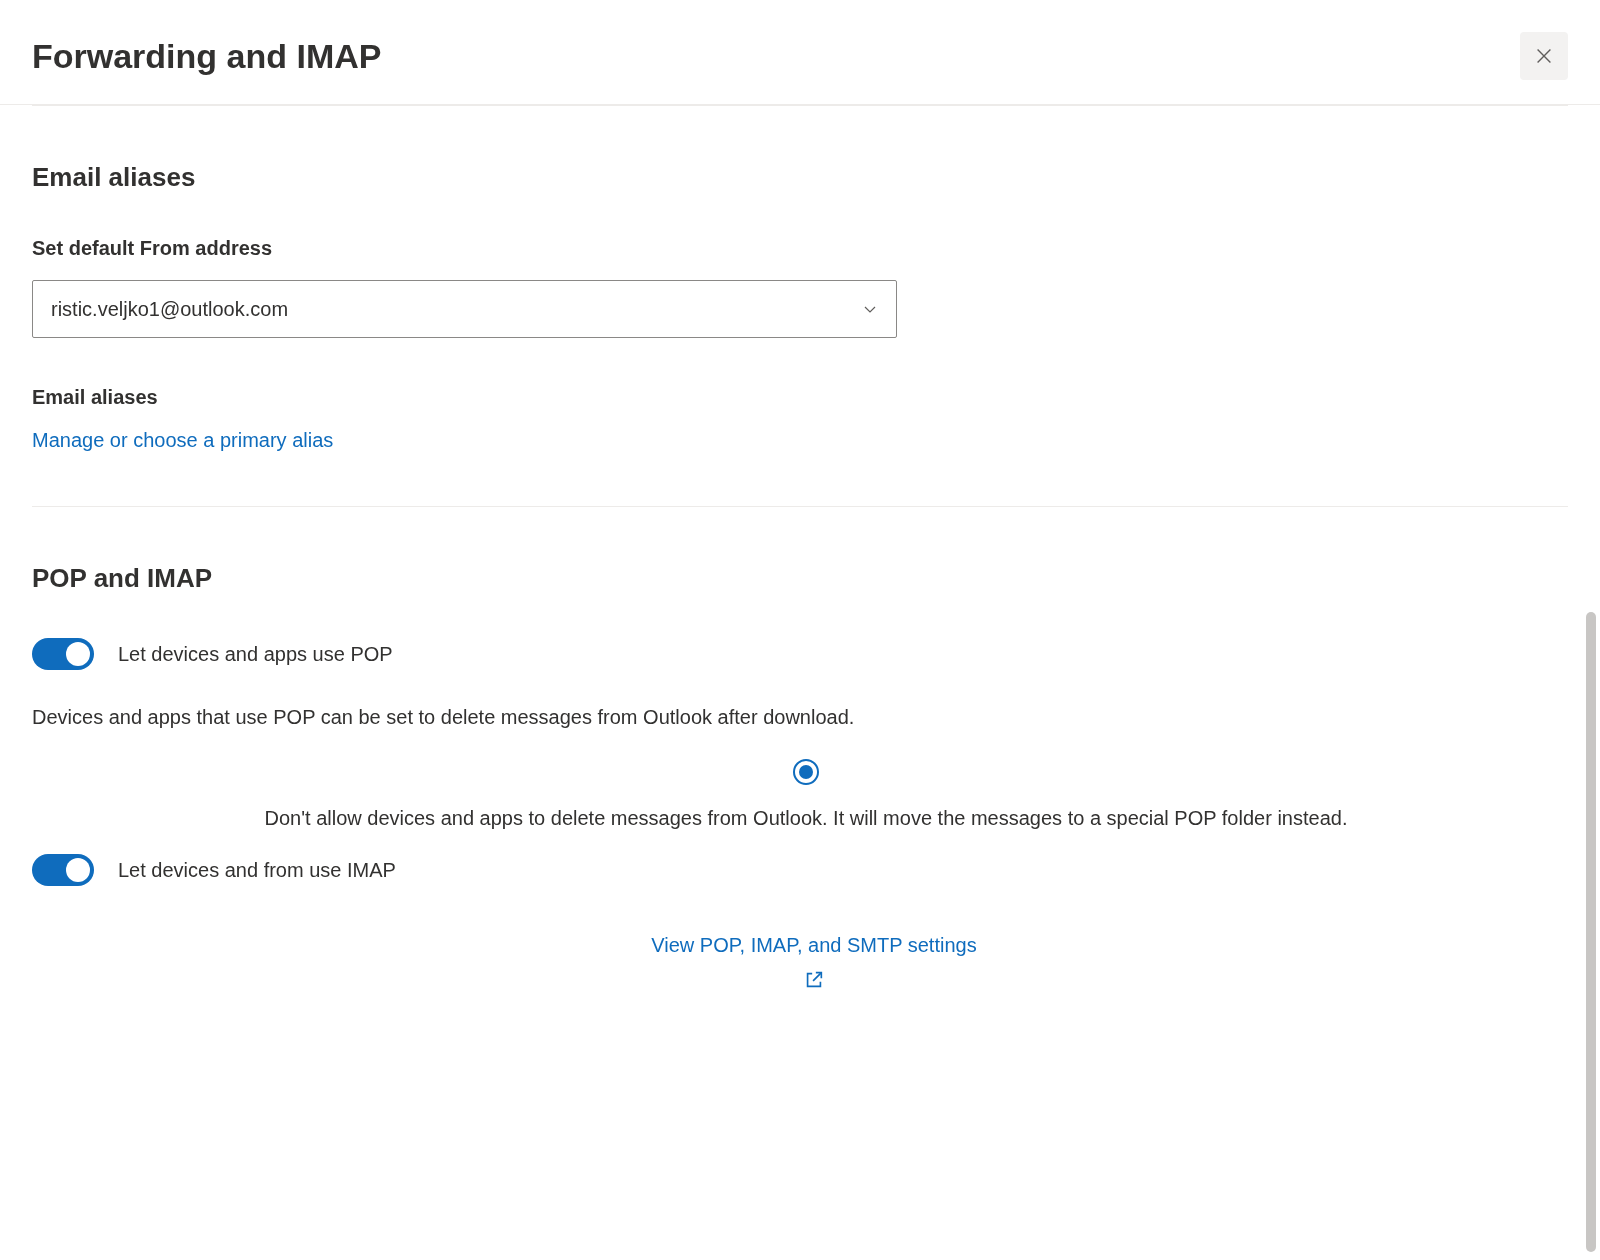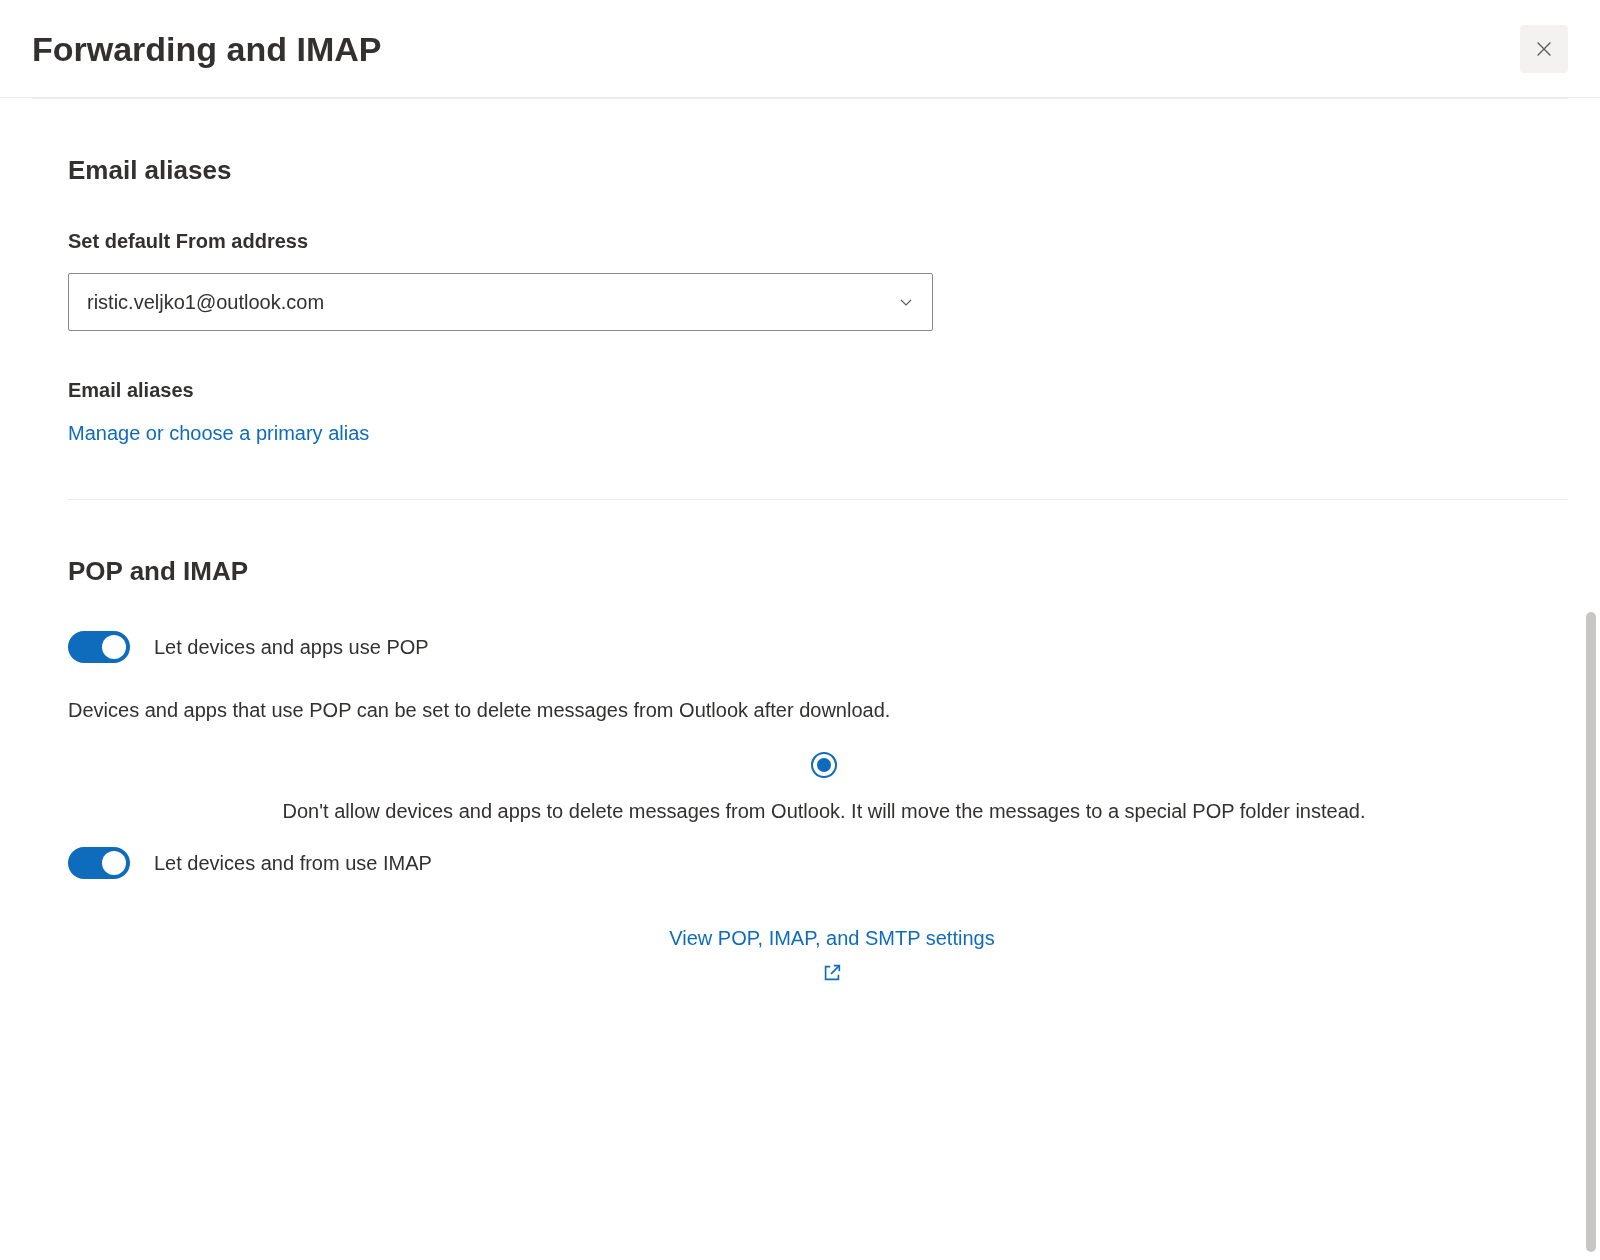--- a/index.html
+++ b/index.html
@@ -9,21 +9,21 @@
     }
     body {
       font-family: 'Segoe UI', -apple-system, BlinkMacSystemFont, sans-serif;
       background: #ffffff;
       color: #323130;
       width: 1600px;
       height: 1260px;
       position: relative;
     }
     .header {
-      padding: 25px 32px 24px 32px;
+      padding: 32px 32px 24px 32px;
       display: flex;
       justify-content: space-between;
       align-items: center;
       border-bottom: 1px solid #edebe9;
     }
     .header-title {
       font-size: 34px;
       font-weight: 600;
       color: #323130;
     }
@@ -39,21 +39,20 @@
       cursor: pointer;
     }
     .close-btn svg {
       width: 22px;
       height: 22px;
       stroke: #605e5c;
       stroke-width: 1.5;
     }
     .content {
       padding: 0 32px;
-      margin-left: 36px;
     }
     .divider-top {
       height: 1px;
       background: #edebe9;
       margin: 0 32px;
     }
     .section {
       padding: 56px 0 54px 0;
       border-bottom: 1px solid #edebe9;
     }

